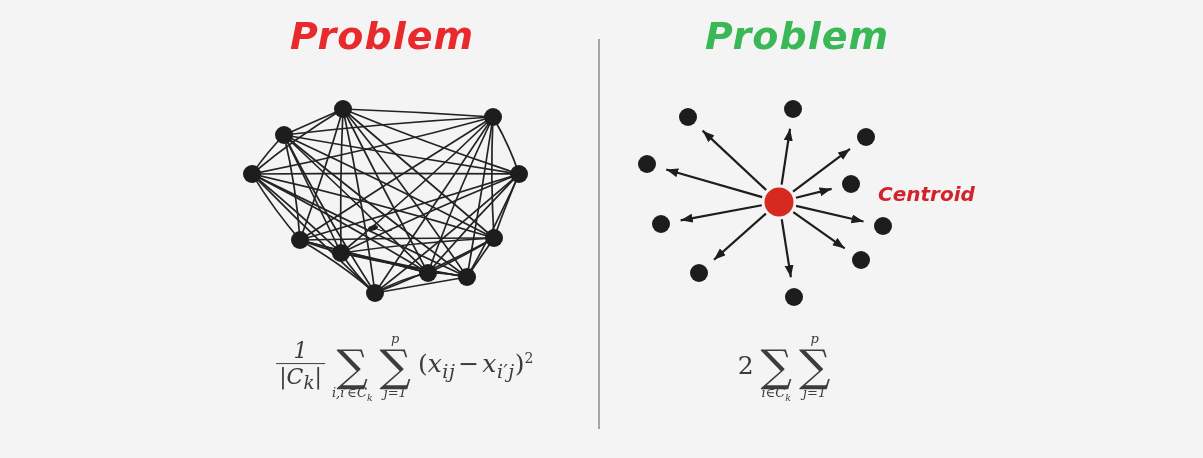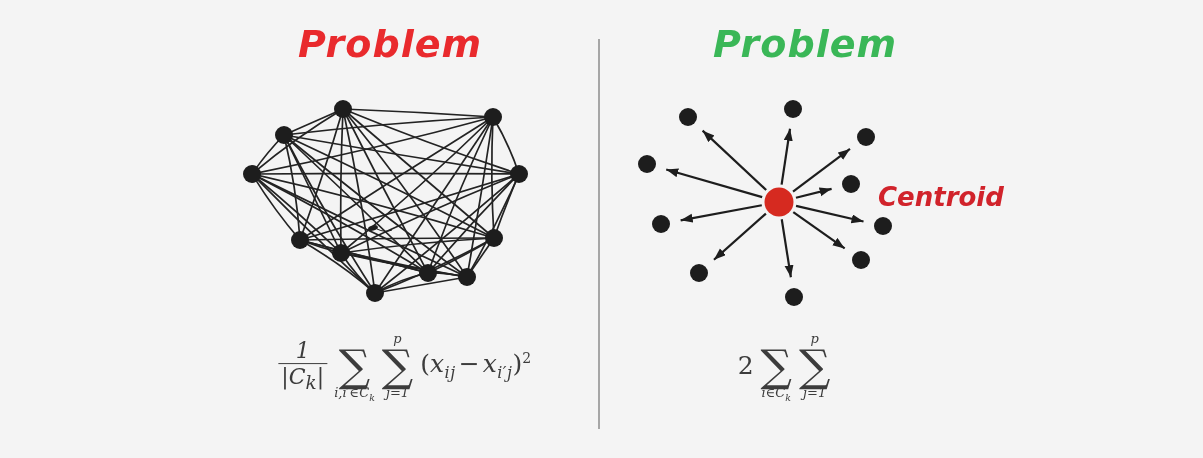--- a/index.html
+++ b/index.html
@@ -5,38 +5,38 @@
   html,body{margin:0;padding:0;}
   .canvas{
     position:relative;
     width:1203px;height:458px;
     background:#f4f4f4;
     overflow:hidden;
     font-family:"DejaVu Sans", sans-serif;
   }
   #diagram{position:absolute;left:0;top:0;width:1203px;height:458px;}
   .title{
-    position:absolute;top:14px;margin:8px;
+    position:absolute;top:14px;margin:0;
     transform:translateX(-50%);
     font-family:"DejaVu Sans", sans-serif;
     font-style:italic;font-weight:bold;
     font-size:38px;letter-spacing:1px;
     white-space:nowrap;
   }
   .title-problem{left:382px;}
   .title-solution{left:797px;}
   .divider{
     position:absolute;left:598px;top:39px;
     width:2px;height:390px;
   }
   .centroid-label{
     position:absolute;left:878px;top:182px;
     font-family:"DejaVu Sans", sans-serif;
     font-style:italic;font-weight:bold;
-    font-size:26px;white-space:nowrap;
+    font-size:20px;white-space:nowrap;
   }
   
   .formula{
     position:absolute;
     transform:translate(-50%,-50%);
     display:flex;align-items:center;gap:7px;
     font-family:"DejaVu Serif", serif;
     color:#3c3c3c;font-size:24px;
     white-space:nowrap;
   }
@@ -46,21 +46,21 @@
   .frac{display:inline-flex;flex-direction:column;align-items:center;font-size:22px;line-height:1.15;font-style:italic;}
   .frac .num{padding:0 4px;}
   .frac .den{border-top:1.7px solid #3c3c3c;padding:0 3px;}
   .sum{display:inline-flex;flex-direction:column;align-items:center;line-height:1;}
   .sum .sigma{font-size:44px;line-height:0.86;font-style:normal;font-family:"DejaVu Serif", serif;}
   .sum .lim{font-size:13px;font-style:italic;height:16px;line-height:16px;text-align:center;}
   .sum .lim sub{font-size:0.72em;}
   .fbody{font-style:italic;font-size:25px;letter-spacing:0.5px;}
   .fbody .paren,.fbody .op{font-style:normal;letter-spacing:0;}
   .fbody .op{padding:0 3px;}
-  .fbody sub{font-size:16px;font-style:italic;}
+  .fbody sub{font-size:19px;font-style:italic;}
   .fbody sup{font-size:14px;font-style:normal;}
   .xbar-wrap{position:relative;display:inline-block;}
   .xbar-bar{position:absolute;left:1px;right:2px;top:6px;height:1.8px;background:currentColor;}
 </style>
 </head>
 <body>
 
 <div class="canvas" style="background: rgb(244, 244, 244);">
 
   <h1 class="title title-problem" style="color: rgb(233, 42, 45);">Problem</h1>

